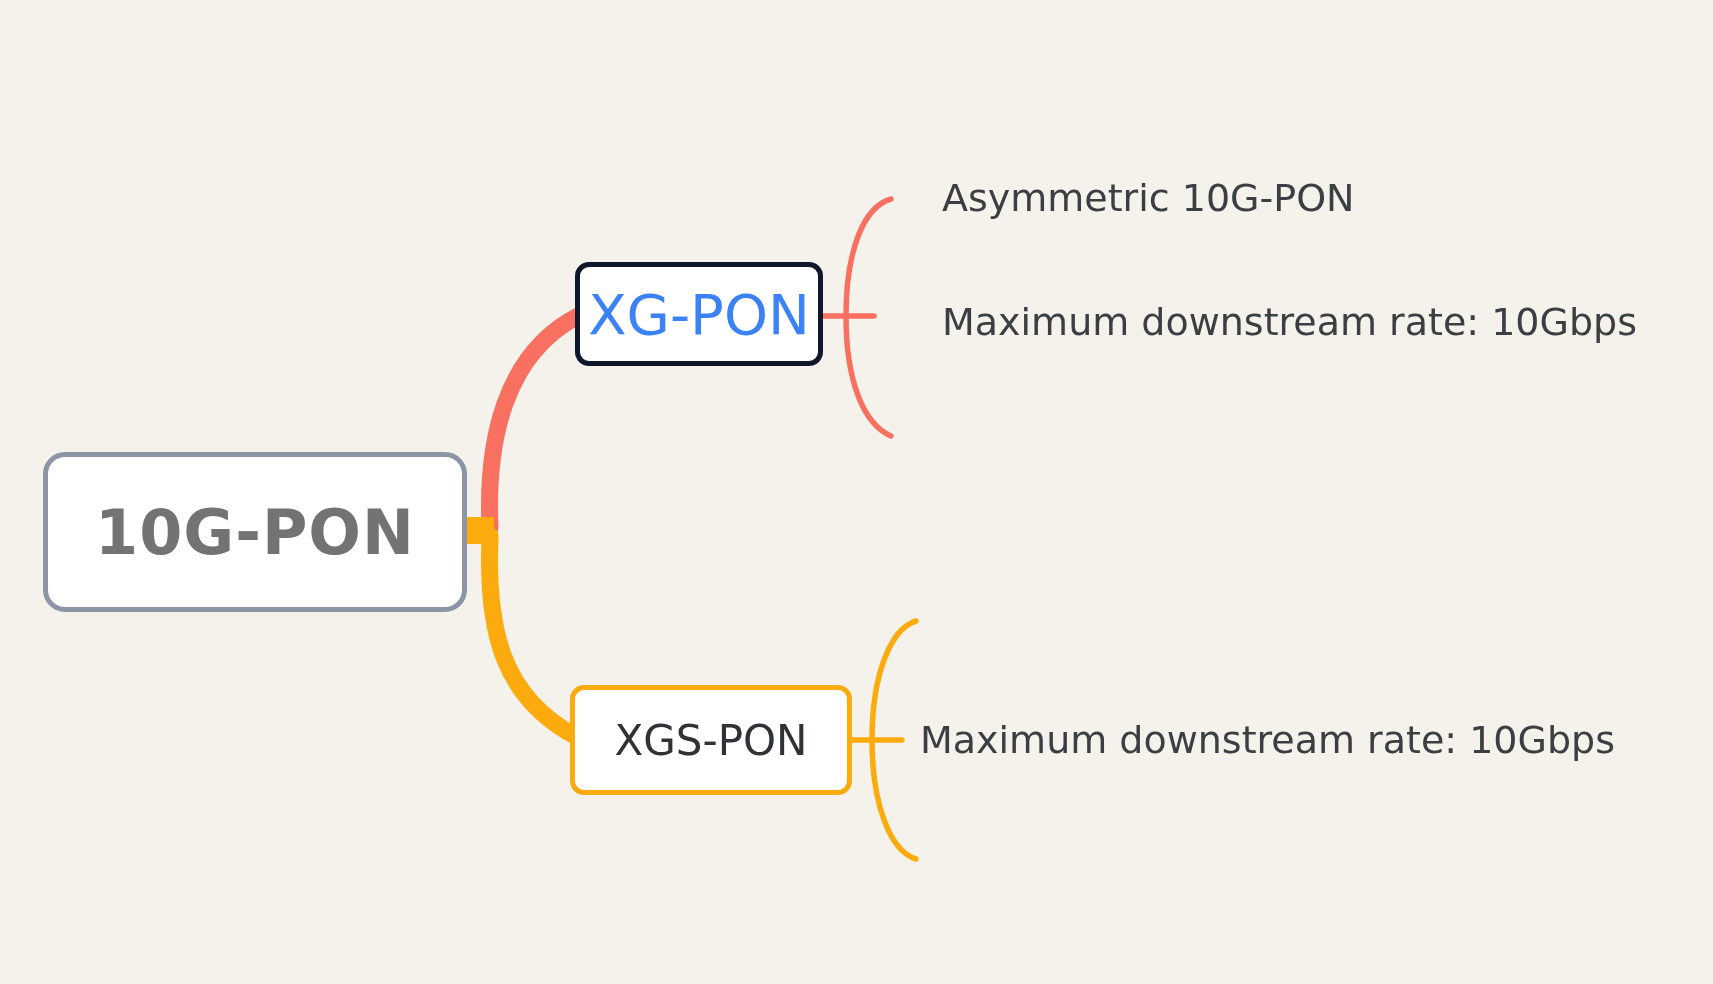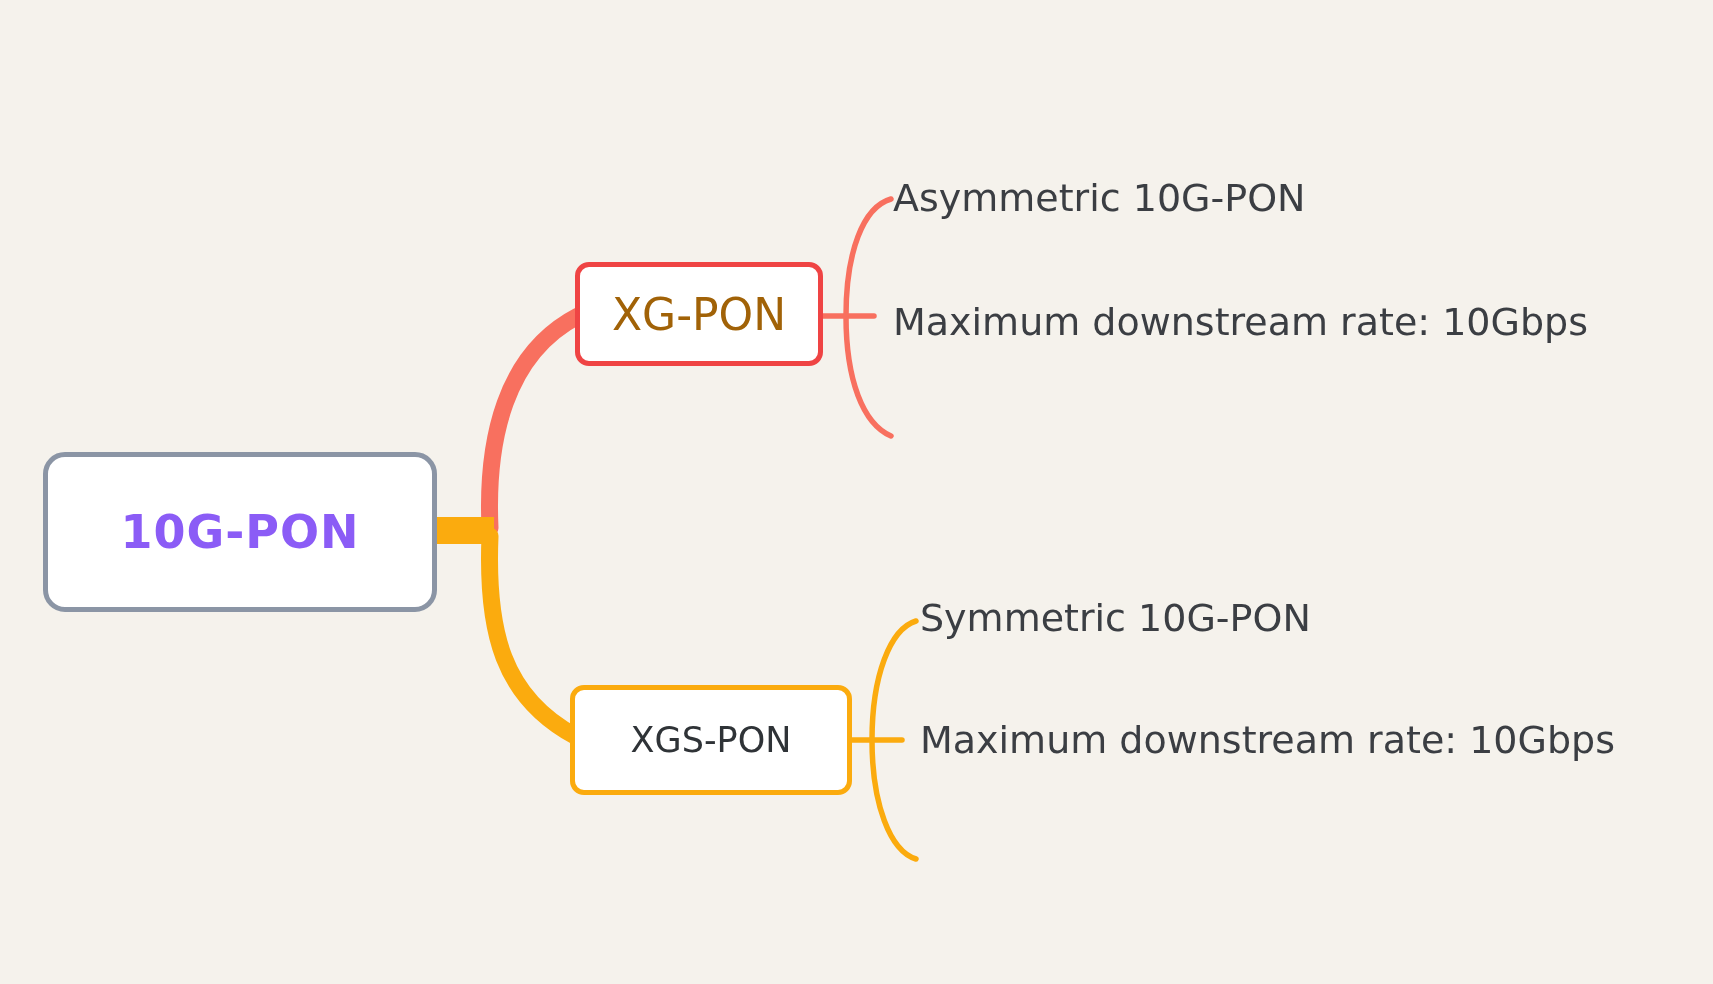--- a/index.html
+++ b/index.html
@@ -30,61 +30,61 @@
     background: #ffffff;
     display: flex;
     align-items: center;
     justify-content: center;
     box-sizing: border-box;
     cursor: pointer;
   }
   .node-root {
     left: 43px;
     top: 452px;
-    width: 394px;
+    width: 424px;
     height: 160px;
     border: 5px solid #8b95a5;
     border-radius: 22px;
-    font-size: 46px;
+    font-size: 62px;
     font-weight: 700;
-    color: #8b5cf6;
+    color: #737373;
     letter-spacing: 1px;
   }
   .node-xg {
     left: 575px;
     top: 262px;
     width: 248px;
     height: 104px;
-    border: 5px solid #ef4444;
+    border: 5px solid #0f172a;
     border-radius: 14px;
-    font-size: 44px;
+    font-size: 56px;
     font-weight: 400;
-    color: #a16207;
+    color: #3b82f6;
   }
   .node-xgs {
     left: 570px;
     top: 685px;
     width: 282px;
     height: 110px;
     border: 5px solid #fbab0e;
     border-radius: 14px;
-    font-size: 35px;
+    font-size: 42px;
     font-weight: 400;
     color: #2f3337;
   }
   .leaf {
     position: absolute;
     transform: translateY(-50%);
     font-size: 38px;
     font-weight: 400;
     color: #3b3e43;
     white-space: nowrap;
     cursor: pointer;
   }
-  .leaf-xg { left: 893px; }
+  .leaf-xg { left: 942px; }
   .leaf-xgs { left: 920px; }
 </style>
 </head>
 <body>
 
 <div class="canvas">
 
   <svg class="connector-layer" viewBox="0 0 1713 984" xmlns="http://www.w3.org/2000/svg">
 
     <path d="M 490 528 C 486 440, 505 354, 578 316" fill="none" stroke="#f8705f" stroke-width="17" stroke-linecap="round"></path>
@@ -102,16 +102,15 @@
 
   <div class="node node-root">10G-PON</div>
 
   <div class="node node-xg">XG-PON</div>
 
   <div class="node node-xgs">XGS-PON</div>
 
   <div class="leaf leaf-xg" style="top:198px">Asymmetric 10G-PON</div>
   <div class="leaf leaf-xg" style="top:322px">Maximum downstream rate: 10Gbps</div>
 
-  <div class="leaf leaf-xgs" style="top:618px">Symmetric 10G-PON</div>
   <div class="leaf leaf-xgs" style="top:740px">Maximum downstream rate: 10Gbps</div>
 
 </div>
 
 </body></html>

